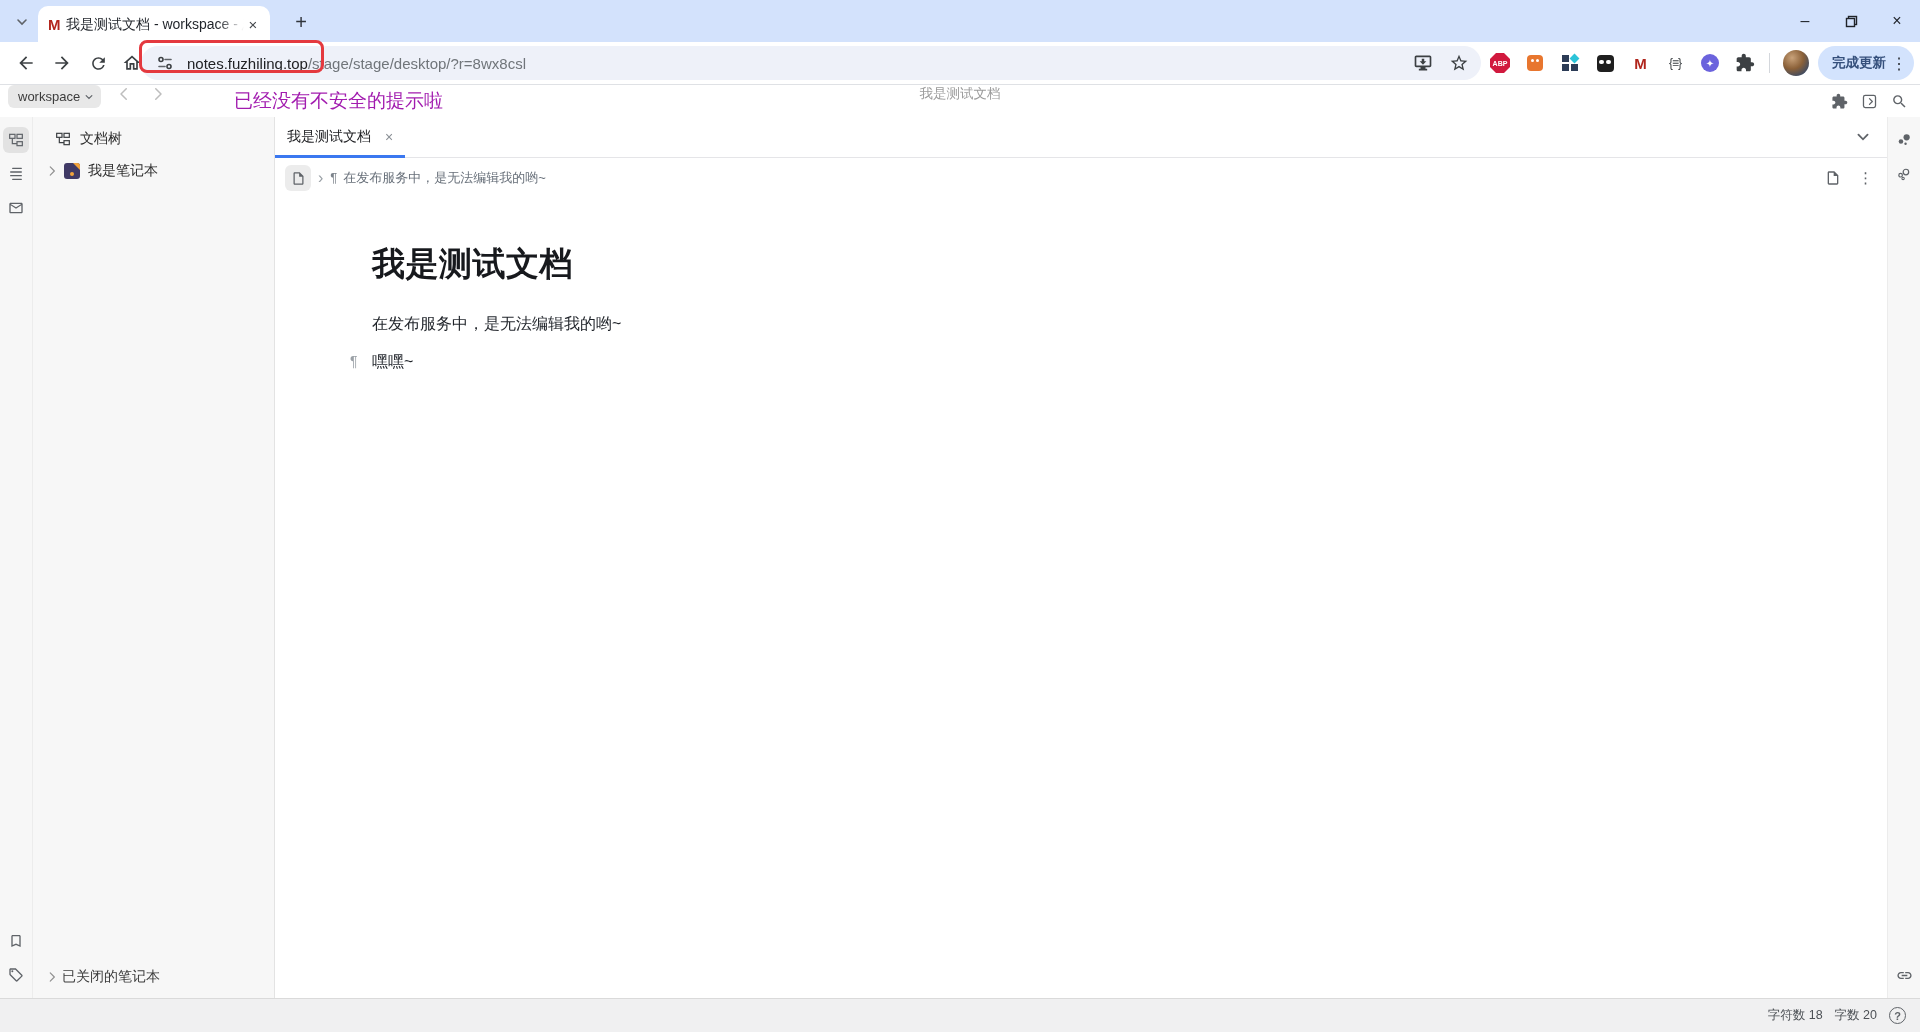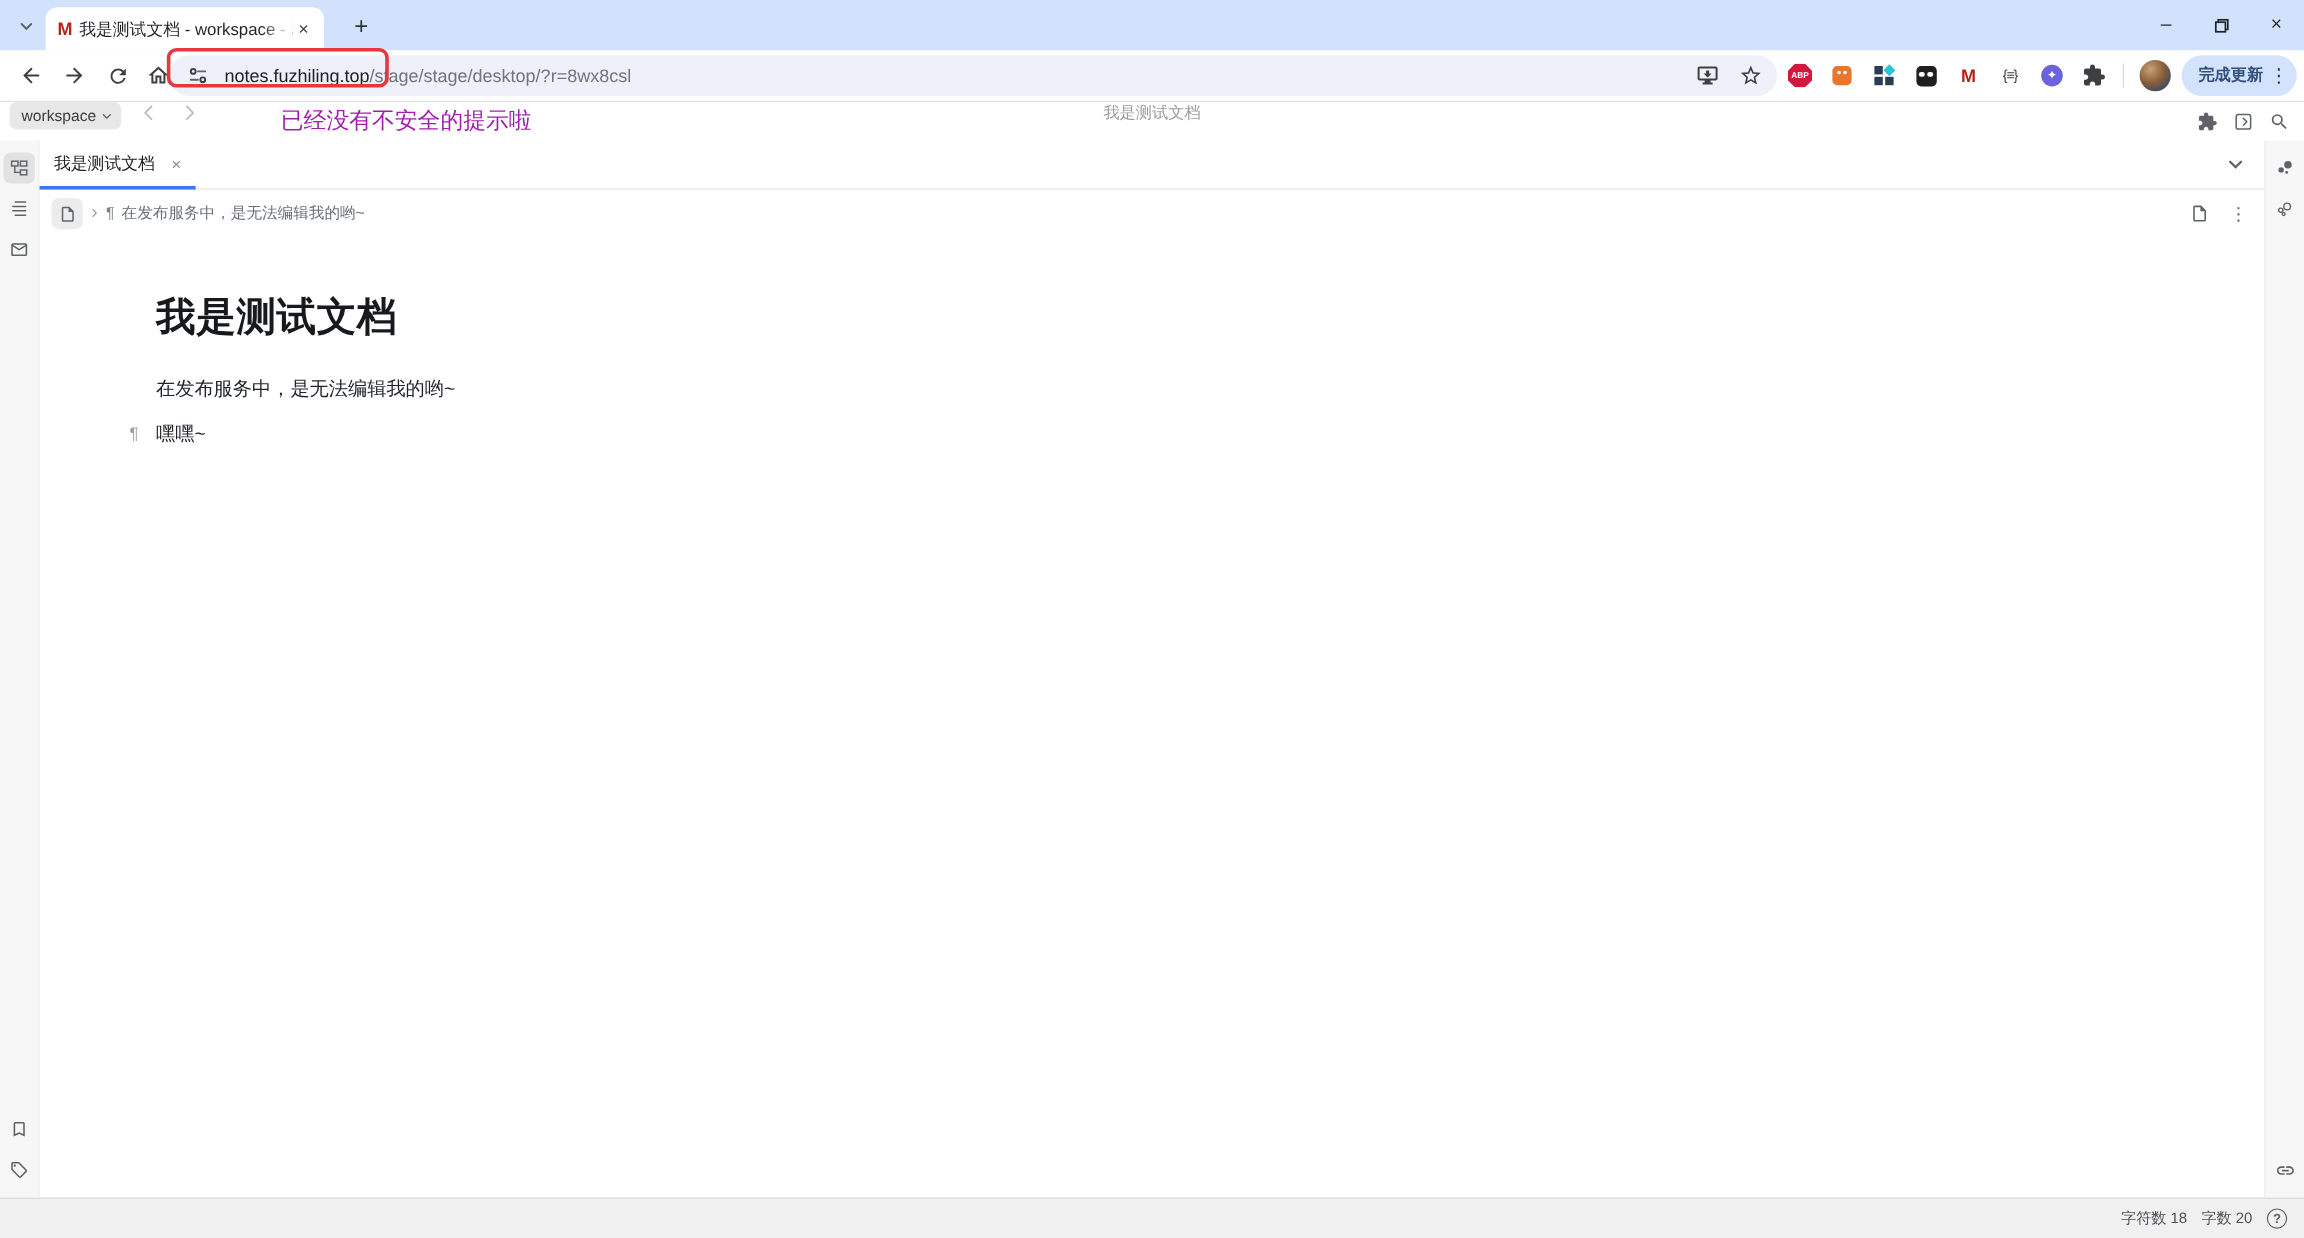--- a/index.html
+++ b/index.html
@@ -301,20 +301,44 @@
               </svg>
           </div>
           <div class="dockbtn">
             <svg width="16" height="16" viewBox="0 0 24 24">
                 <path class="ic" d="M21.41 11.58l-9-9C12.05 2.22 11.55 2 11 2H4c-1.1 0-2 .9-2 2v7c0 .55.22 1.05.59 1.42l9 9c.36.36.86.58 1.41.58.55 0 1.05-.22 1.41-.59l7-7c.37-.36.59-.86.59-1.41 0-.55-.23-1.06-.59-1.42zM13 20.01L4 11V4h7v-.01l9 9-7 7.02zM6.5 8a1.5 1.5 0 1 1 0-3 1.5 1.5 0 0 1 0 3z"></path>
               </svg>
           </div>
         </div>
       </div>
 
+      <div class="sidebar">
+        <div class="fshead">
+          <svg width="16" height="16" viewBox="0 0 24 24">
+            <rect x="2.5" y="3.5" width="8" height="6" fill="none" stroke="#3c4043" stroke-width="1.8"></rect>
+            <rect x="13.5" y="3.5" width="8" height="6" fill="none" stroke="#3c4043" stroke-width="1.8"></rect>
+            <rect x="13.5" y="14.5" width="8" height="6" fill="none" stroke="#3c4043" stroke-width="1.8"></rect>
+            <path d="M6.5 9.5v8h7" fill="none" stroke="#3c4043" stroke-width="1.8"></path>
+          </svg>
+          <span>文档树</span>
+        </div>
+        <div class="fsitem">
+          <svg width="14" height="14" viewBox="0 0 24 24">
+              <path d="M9 5l7 7-7 7" fill="none" stroke="#8f8f8f" stroke-width="2" stroke-linecap="round" stroke-linejoin="round"></path>
+            </svg>
+          <span class="nbicon"></span>
+          <span>我是笔记本</span>
+        </div>
+        <div class="fsbottom">
+          <svg width="14" height="14" viewBox="0 0 24 24">
+              <path d="M9 5l7 7-7 7" fill="none" stroke="#8f8f8f" stroke-width="2" stroke-linecap="round" stroke-linejoin="round"></path>
+            </svg>
+          <span>已关闭的笔记本</span>
+        </div>
+      </div>
 
       <div class="editor">
         <div class="etabbar">
           <div class="etab">
             <span class="t">我是测试文档</span>
             <span class="x">×</span>
           </div>
           <div class="etab-chevron">
             <svg width="16" height="16" viewBox="0 0 14 14">
                 <path d="M3 5l4 4 4-4" class="st" stroke="#5f6368"></path>

